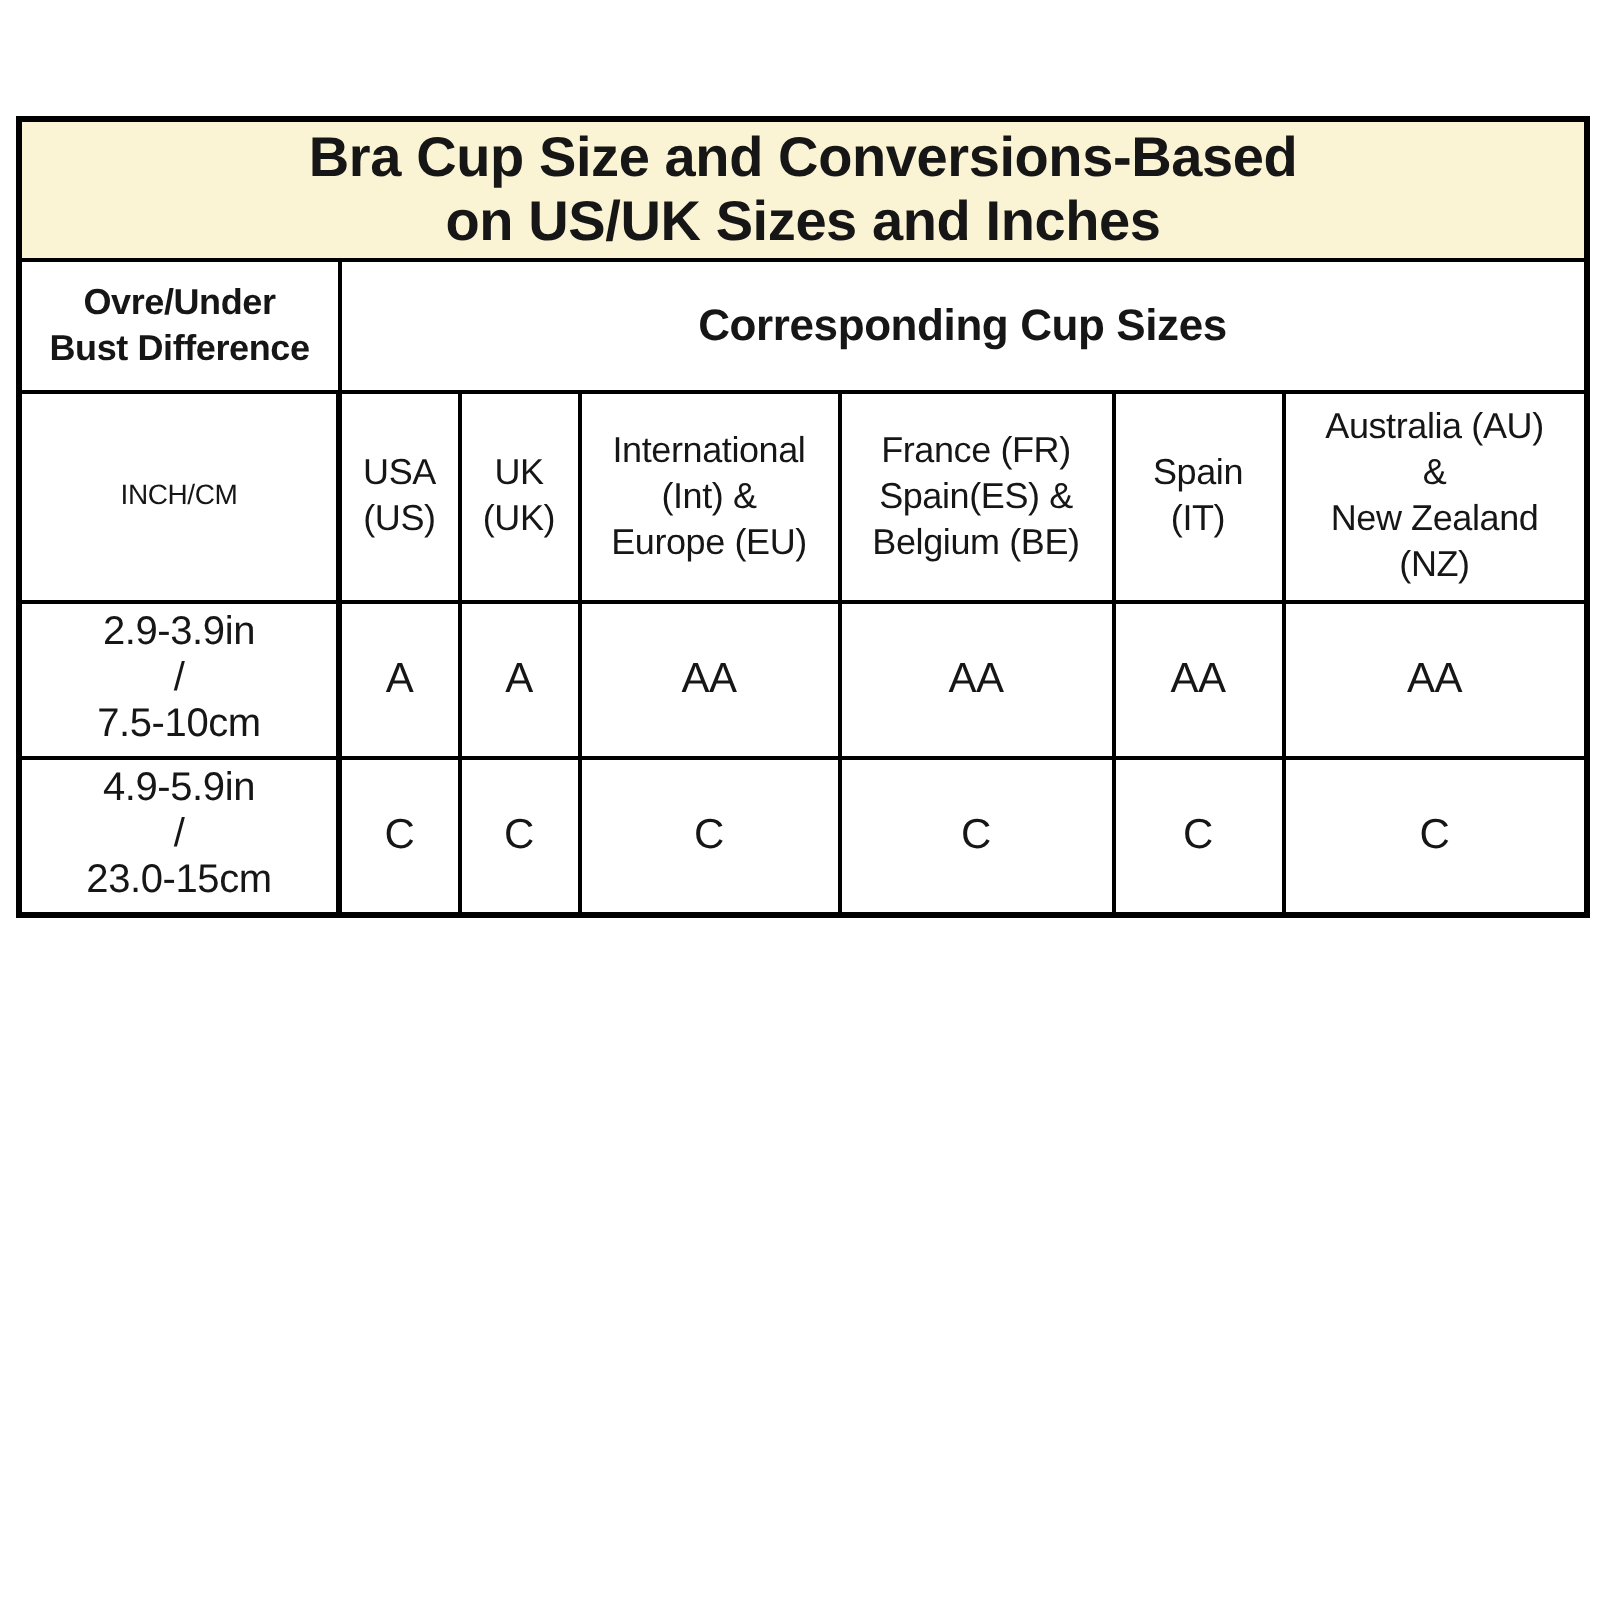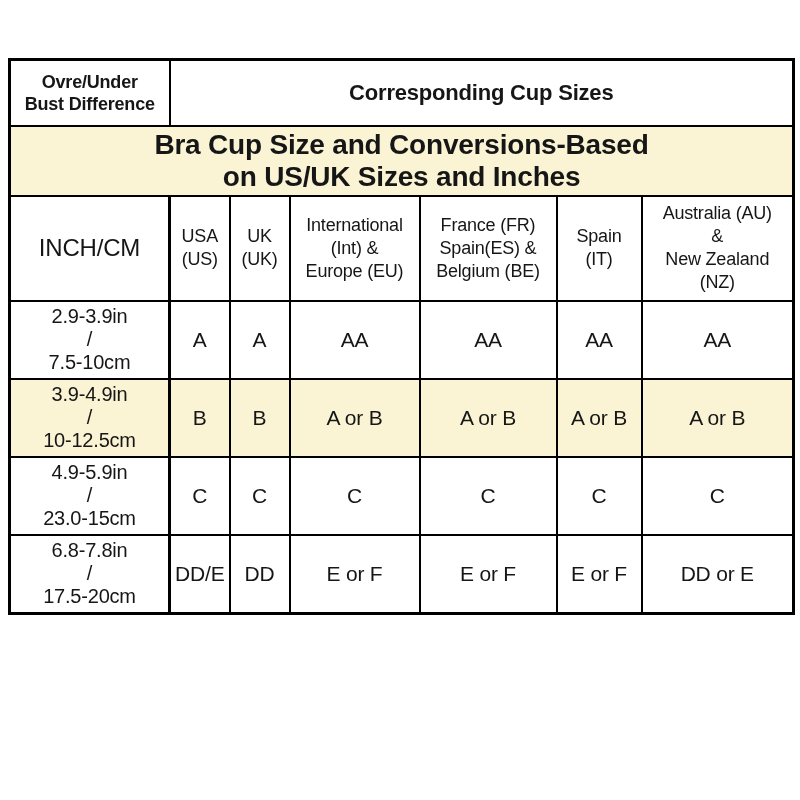--- a/index.html
+++ b/index.html
@@ -55,21 +55,21 @@
     font-size: 22px;
     border-bottom: 3px solid var(--border, #000);
   }
   tr.cols-row td {
     font-size: 18px;
     line-height: 1.28;
     height: 99px;
     font-weight: normal;
   }
   tr.cols-row td:first-child {
-    font-size: 24px;
+    font-size: 14px;
     border-right-width: 3px;
   }
   tbody.data td {
     font-size: 21px;
     height: 72px;
     margin-top: 40px;
   }
   tbody.data td.range-cell {
     font-size: 20px;
     line-height: 1.15;
@@ -88,27 +88,27 @@
         <col style="width: 160px;">
         <col style="width: 60px;">
         <col style="width: 60px;">
         <col style="width: 130px;">
         <col style="width: 137px;">
         <col style="width: 85px;">
         <col style="width: 152px;">
       </colgroup>
     <tbody>
       <tr>
+        <td colspan="7" class="title-cell">Bra Cup Size and Conversions-Based
+on US/UK Sizes and Inches</td>
+      </tr>
+      <tr>
         <td class="corner-cell">Ovre/Under
 Bust Difference</td>
         <td colspan="6" class="group-cell">Corresponding Cup Sizes</td>
-      </tr>
-      <tr>
-        <td colspan="7" class="title-cell">Bra Cup Size and Conversions-Based
-on US/UK Sizes and Inches</td>
       </tr>
       <tr class="cols-row" id="cols-row">
           <td>INCH/CM</td>
           <td>USA
 (US)</td>
           <td>UK
 (UK)</td>
           <td>International
 (Int) &amp;
 Europe (EU)</td>
@@ -128,48 +128,26 @@
           <td class="range-cell">2.9-3.9in
 /
 7.5-10cm</td>
           <td>A</td>
           <td>A</td>
           <td>AA</td>
           <td>AA</td>
           <td>AA</td>
           <td>AA</td>
         </tr>
-        <tr class="shaded">
-          <td class="range-cell">3.9-4.9in
-/
-10-12.5cm</td>
-          <td>B</td>
-          <td>B</td>
-          <td>A or B</td>
-          <td>A or B</td>
-          <td>A or B</td>
-          <td>A or B</td>
-        </tr>
         <tr>
           <td class="range-cell">4.9-5.9in
 /
 23.0-15cm</td>
           <td>C</td>
           <td>C</td>
           <td>C</td>
           <td>C</td>
           <td>C</td>
           <td>C</td>
         </tr>
-        <tr>
-          <td class="range-cell">6.8-7.8in
-/
-17.5-20cm</td>
-          <td>DD/E</td>
-          <td>DD</td>
-          <td>E or F</td>
-          <td>E or F</td>
-          <td>E or F</td>
-          <td>DD or E</td>
-        </tr>
       </tbody>
   </table>
 </div>
 
 </body></html>

